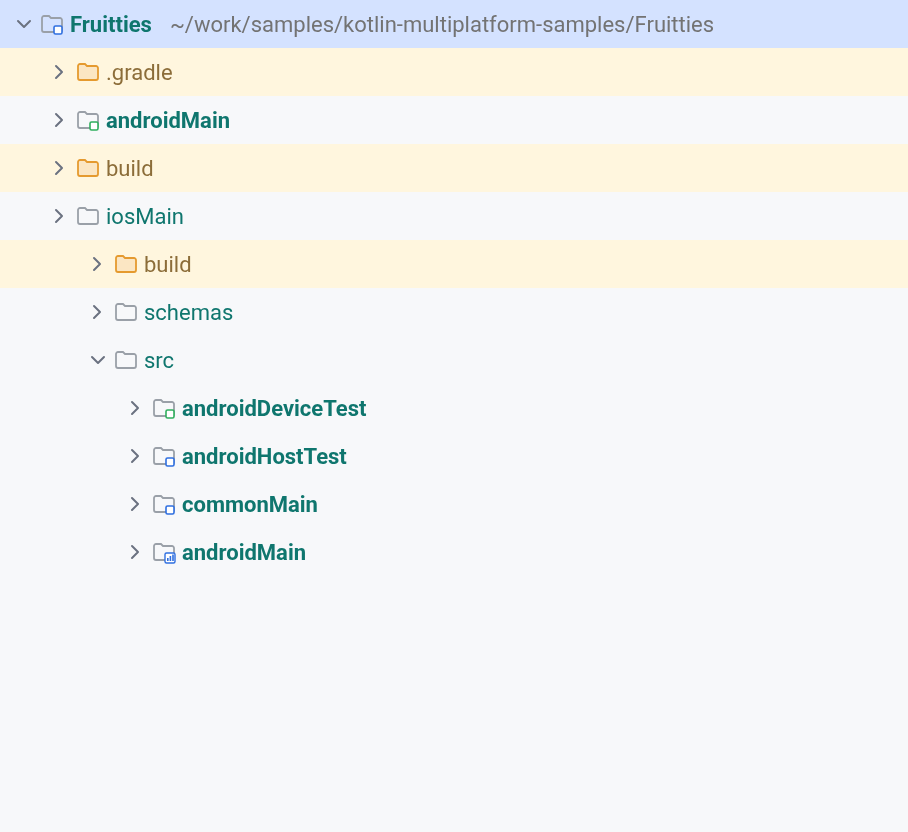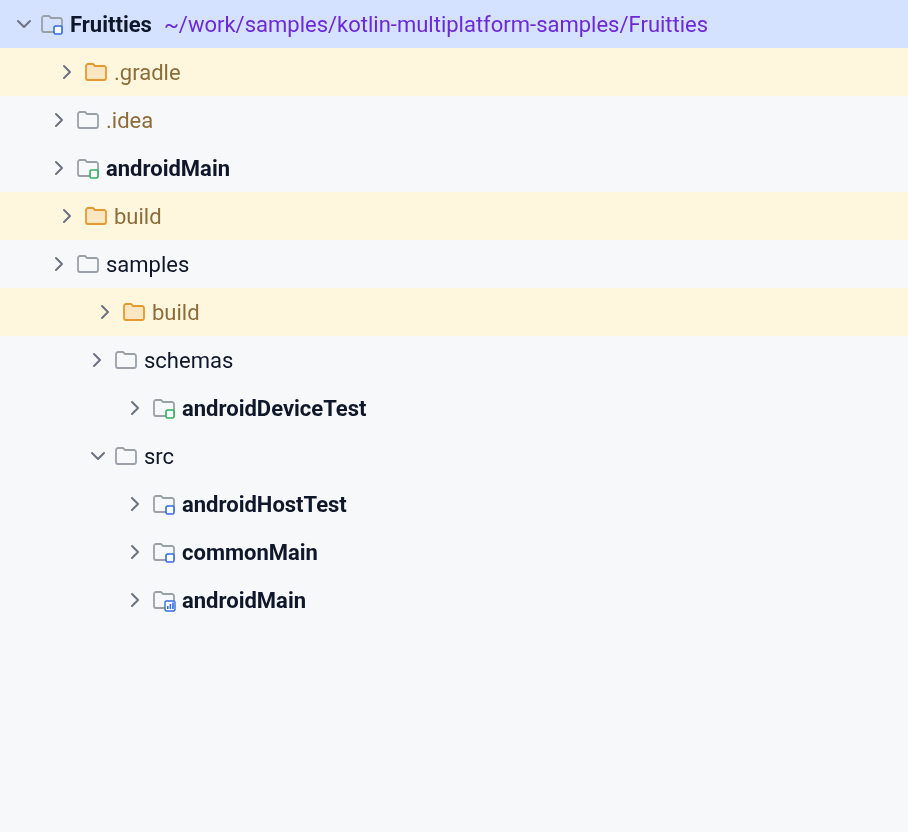--- a/index.html
+++ b/index.html
@@ -14,44 +14,44 @@
     overflow: hidden;
   }
   .tree { width: 100%; }
   .row {
     display: flex;
     align-items: center;
     height: 48px;
     white-space: nowrap;
   }
   .row.selected { background: #d4e2ff; }
-  .row.excluded { background: #fff6de; padding-left: 8px; }
+  .row.excluded { background: #fff6de; }
   .arrow {
     width: 20px;
     height: 20px;
     display: flex;
     align-items: center;
     justify-content: center;
     flex-shrink: 0;
     margin-right: 6px;
   }
   .arrow svg { display: block; }
   .icon {
     width: 24px;
     height: 24px;
     margin-right: 6px;
     flex-shrink: 0;
     display: flex;
     align-items: center;
     justify-content: center;
   }
-  .label { color: #0f172a; }
+  .label { color: #0f766e; }
   .label.bold { font-weight: 700; }
   .label.dim { color: #8c6d39; }
-  .path { color: #6d28d9; margin-left: 12px; font-weight: 400; text-align: center; }
+  .path { color: #737373; margin-left: 18px; font-weight: 400; text-align: center; }
   .indent { display: inline-block; flex-shrink: 0; }
 </style>
 </head>
 <body>
 
 <svg width="0" height="0" style="position:absolute">
   <defs>
 
     <g id="chev-right">
       <path d="M4 2 L10 8 L4 14" stroke="#6b7280" stroke-width="2" fill="none" stroke-linecap="round" stroke-linejoin="round"></path>
@@ -115,79 +115,65 @@
         </svg>
       </span>
     <span class="icon">
         <svg width="24" height="24">
           <use href="#folder-orange"></use>
         </svg>
       </span>
     <span class="label dim">.gradle</span>
   </div>
 
+
+
+  <div class="row">
+    <span class="indent" style="width:50px"></span>
+    <span class="arrow">
+        <svg width="16" height="16">
+          <use href="#chev-right"></use>
+        </svg>
+      </span>
+    <span class="icon">
+        <svg width="24" height="24">
+          <use href="#folder-badge-green"></use>
+        </svg>
+      </span>
+    <span class="label bold">androidMain</span>
+  </div>
+
+  <div class="row excluded">
+    <span class="indent" style="width:50px"></span>
+    <span class="arrow">
+        <svg width="16" height="16">
+          <use href="#chev-right"></use>
+        </svg>
+      </span>
+    <span class="icon">
+        <svg width="24" height="24">
+          <use href="#folder-orange"></use>
+        </svg>
+      </span>
+    <span class="label dim">build</span>
+  </div>
+
   <div class="row">
     <span class="indent" style="width:50px"></span>
     <span class="arrow">
         <svg width="16" height="16">
           <use href="#chev-right"></use>
         </svg>
       </span>
     <span class="icon">
         <svg width="24" height="24">
           <use href="#folder-gray"></use>
         </svg>
       </span>
-    <span class="label dim">.idea</span>
-  </div>
-
-
-  <div class="row">
-    <span class="indent" style="width:50px"></span>
-    <span class="arrow">
-        <svg width="16" height="16">
-          <use href="#chev-right"></use>
-        </svg>
-      </span>
-    <span class="icon">
-        <svg width="24" height="24">
-          <use href="#folder-badge-green"></use>
-        </svg>
-      </span>
-    <span class="label bold">androidMain</span>
-  </div>
-
-  <div class="row excluded">
-    <span class="indent" style="width:50px"></span>
-    <span class="arrow">
-        <svg width="16" height="16">
-          <use href="#chev-right"></use>
-        </svg>
-      </span>
-    <span class="icon">
-        <svg width="24" height="24">
-          <use href="#folder-orange"></use>
-        </svg>
-      </span>
-    <span class="label dim">build</span>
-  </div>
-
-  <div class="row">
-    <span class="indent" style="width:50px"></span>
-    <span class="arrow">
-        <svg width="16" height="16">
-          <use href="#chev-right"></use>
-        </svg>
-      </span>
-    <span class="icon">
-        <svg width="24" height="24">
-          <use href="#folder-gray"></use>
-        </svg>
-      </span>
-    <span class="label">samples</span>
+    <span class="label">iosMain</span>
   </div>
 
 
 
   <div class="row excluded">
     <span class="indent" style="width:88px"></span>
     <span class="arrow">
         <svg width="16" height="16">
           <use href="#chev-right"></use>
         </svg>
@@ -209,50 +195,50 @@
       </span>
     <span class="icon">
         <svg width="24" height="24">
           <use href="#folder-gray"></use>
         </svg>
       </span>
     <span class="label">schemas</span>
   </div>
 
   <div class="row">
+    <span class="indent" style="width:88px"></span>
+    <span class="arrow">
+        <svg width="16" height="16">
+          <use href="#chev-down"></use>
+        </svg>
+      </span>
+    <span class="icon">
+        <svg width="24" height="24">
+          <use href="#folder-gray"></use>
+        </svg>
+      </span>
+    <span class="label">src</span>
+  </div>
+
+  <div class="row">
     <span class="indent" style="width:126px"></span>
     <span class="arrow">
         <svg width="16" height="16">
           <use href="#chev-right"></use>
         </svg>
       </span>
     <span class="icon">
         <svg width="24" height="24">
           <use href="#folder-badge-green"></use>
         </svg>
       </span>
     <span class="label bold">androidDeviceTest</span>
   </div>
 
   <div class="row">
-    <span class="indent" style="width:88px"></span>
-    <span class="arrow">
-        <svg width="16" height="16">
-          <use href="#chev-down"></use>
-        </svg>
-      </span>
-    <span class="icon">
-        <svg width="24" height="24">
-          <use href="#folder-gray"></use>
-        </svg>
-      </span>
-    <span class="label">src</span>
-  </div>
-
-  <div class="row">
     <span class="indent" style="width:126px"></span>
     <span class="arrow">
         <svg width="16" height="16">
           <use href="#chev-right"></use>
         </svg>
       </span>
     <span class="icon">
         <svg width="24" height="24">
           <use href="#folder-badge-blue"></use>
         </svg>

